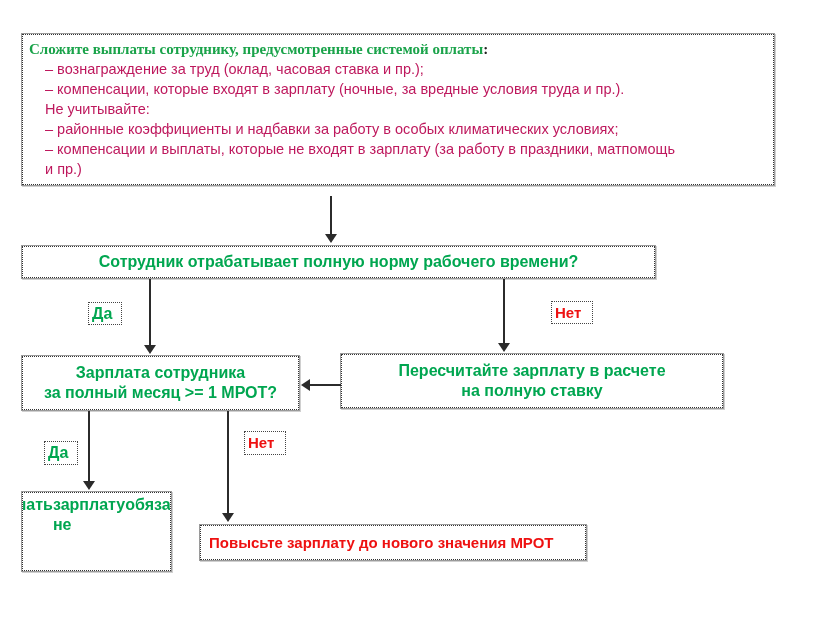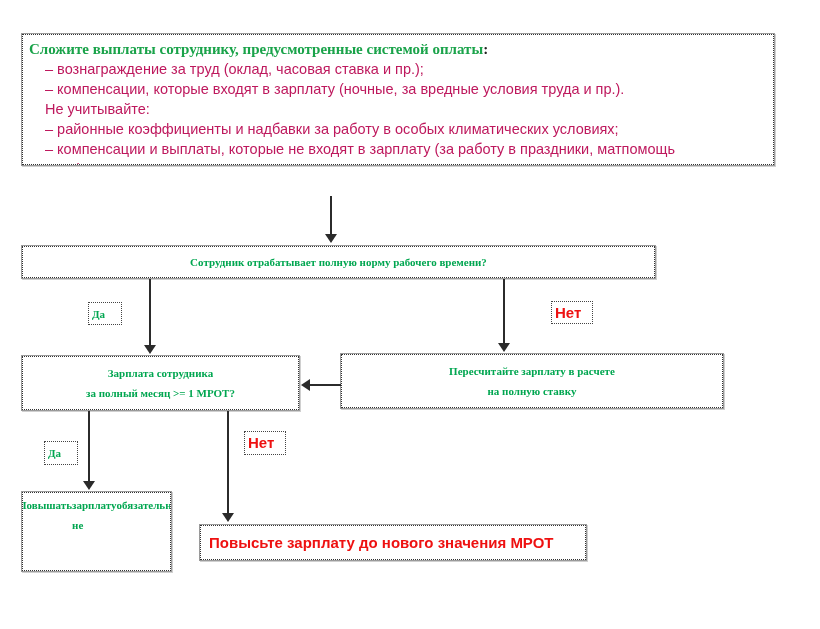--- a/index.html
+++ b/index.html
@@ -43,23 +43,23 @@
     color:#be185d;
     font-family:"Liberation Sans","DejaVu Sans",sans-serif;
     font-size:14.5px;
     line-height:20px;
     white-space:nowrap;
     margin-left:16px;
   }
   .t-green{
     color:#00a650;
     font-weight:bold;
-    font-size:11px;
+    font-size:16px;
     line-height:20px;
-    font-family:Liberation Serif, serif;
+    font-family:Liberation Sans, sans-serif;
   }
   .t-red{
     color:#ee1111;
     font-weight:bold;
     font-size:15px;
     line-height:20px;
     font-family:"Liberation Sans","DejaVu Sans",sans-serif;
   }
 
   
@@ -94,21 +94,21 @@
     border-top:6px solid transparent;
     border-bottom:6px solid transparent;
     border-right:9px solid #2b2b2b;
   }
 </style>
 </head>
 <body>
 
 <div id="canvas">
 
-  <div class="node" id="box-intro" style="left:21px;top:33px;width:754px;height:133px;">
+  <div class="node" id="box-intro" style="left:21px;top:33px;width:754px;height:153px;">
     <div class="inner">
       <div class="t-head"><span>Сложите выплаты сотруднику, предусмотренные системой оплаты</span><span class="tail">:</span></div>
       <div class="t-body">– вознаграждение за труд (оклад, часовая ставка и пр.);</div>
       <div class="t-body">– компенсации, которые входят в зарплату (ночные, за вредные условия труда и пр.).</div>
       <div class="t-body">Не учитывайте:</div>
       <div class="t-body">– районные коэффициенты и надбавки за работу в особых климатических условиях;</div>
       <div class="t-body">– компенсации и выплаты, которые не входят в зарплату (за работу в праздники, матпомощь</div>
       <div class="t-body">и пр.)</div>
     </div>
   </div>

